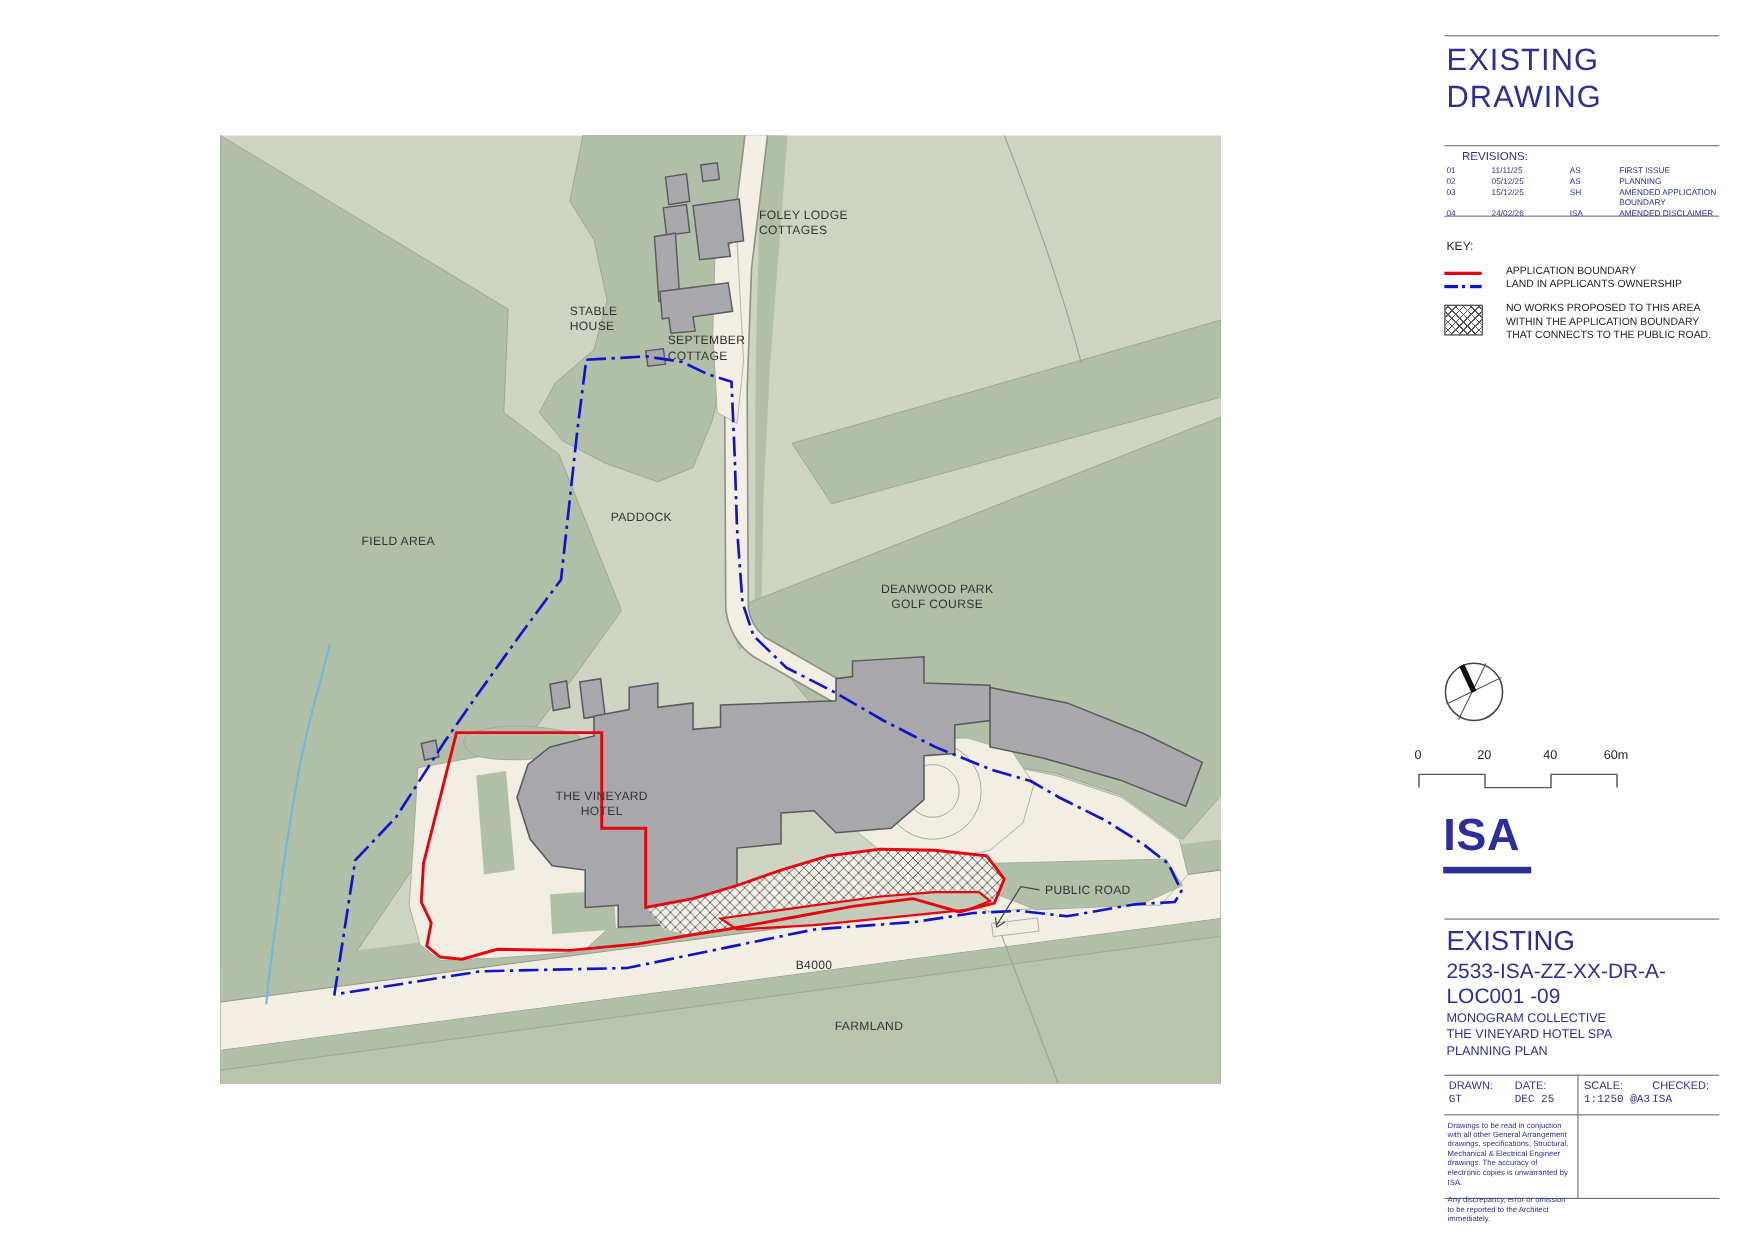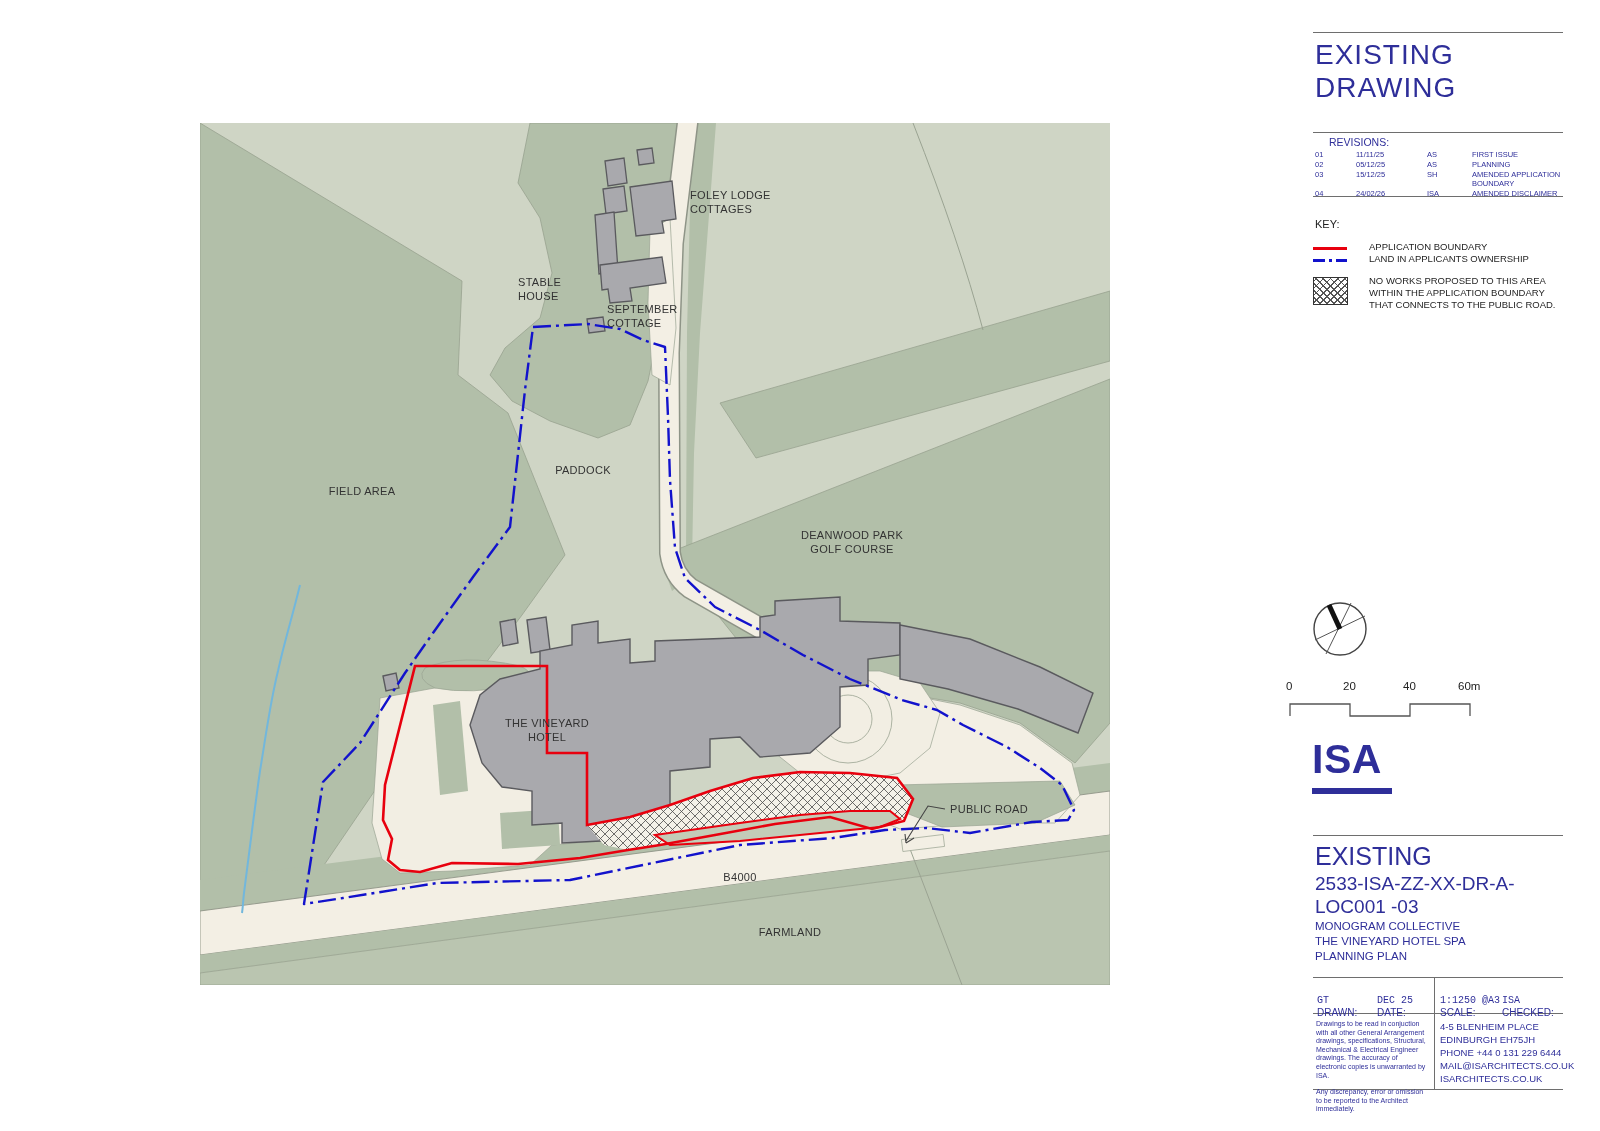--- a/index.html
+++ b/index.html
@@ -19,21 +19,21 @@
   .sw-blue{left:1313px;top:259px;width:34px;height:3px;
      background:repeating-linear-gradient(90deg,#1212cc 0 12px,transparent 12px 16px,#1212cc 16px 19px,transparent 19px 23px);}
   .sw-hatch{left:1313px;top:277px;width:33px;height:26px;border:1px solid #333;background:
      repeating-linear-gradient(45deg,transparent 0 4px,#555 4px 5px),
      repeating-linear-gradient(-45deg,transparent 0 4px,#555 4px 5px);}
   .logo{left:1312px;top:736px;font-size:41px;font-weight:800;letter-spacing:0.5px;color:#2e2e99;}
   .logo-bar{left:1312px;top:788px;width:80px;height:6px;background:#2e2e99;}
   .dw-status{left:1315px;top:842px;font-size:25px;color:#2e2e99;font-weight:500;}
   .dw-num{left:1315px;top:872px;font-size:19px;line-height:23px;color:#2e2e99;}
   .dw-info{left:1315px;top:919px;font-size:11.5px;line-height:15px;color:#2e2e99;}
-  .meta-label{position:absolute;top:982px;font-size:10px;color:#2e2e99;margin-top:25px;}
+  .meta-label{position:absolute;top:982px;font-size:10px;color:#2e2e99;}
   .meta-val{position:absolute;top:995px;font-size:10px;color:#2e2e99;font-family:Liberation Mono, monospace;}
   .disc{left:1316px;top:1020px;width:112px;font-size:7px;line-height:8.6px;color:#2e2e99;}
   .addr{left:1440px;top:1020px;font-size:9.5px;line-height:13px;color:#2e2e99;white-space:nowrap;}
   
   .caption{left:200px;top:996px;font-size:13.5px;line-height:16.5px;color:#1e1e1e;}
   
   .map{left:200px;top:123px;width:910px;height:862px;}
   .map text{font-family:"Liberation Sans",sans-serif;font-size:11px;fill:#333;letter-spacing:0.3px;}
 </style>
 </head>
@@ -206,42 +206,35 @@
     <text x="172" y="14" font-size="11.5" fill="#222" font-family="Liberation Sans, sans-serif">60m</text>
     <polyline points="4,40 4,28 64,28 64,40 124,40 124,28 184,28 184,40" fill="none" stroke="#555" stroke-width="1.3"></polyline>
   </svg>
 
   <div class="abs logo">ISA</div>
   <div class="abs logo-bar"></div>
 
   <div class="abs dw-status">EXISTING</div>
   <div class="abs dw-num">
     <div>2533-ISA-ZZ-XX-DR-A-</div>
-    <div>LOC001 -03</div>
+    <div>LOC001 -09</div>
   </div>
   <div class="abs dw-info">
     <div>MONOGRAM COLLECTIVE</div>
     <div>THE VINEYARD  HOTEL SPA</div>
     <div>PLANNING PLAN</div>
   </div>
 
   <div class="meta-label" style="left:1317px">DRAWN:</div>
   <div class="meta-val" style="left:1317px">GT</div>
   <div class="meta-label" style="left:1377px">DATE:</div>
   <div class="meta-val" style="left:1377px">DEC 25</div>
   <div class="meta-label" style="left:1440px">SCALE:</div>
   <div class="meta-val" style="left:1440px">1:1250 @A3</div>
   <div class="meta-label" style="left:1502px">CHECKED:</div>
   <div class="meta-val" style="left:1502px">ISA</div>
 
   <div class="abs disc">
     <div>Drawings to be read in conjuction with all other General Arrangement drawings, specifications, Structural, Mechanical &amp; Electrical Engineer drawings. The accuracy of electronic copies is unwarranted by ISA.</div>
     <div style="margin-top:8px">Any discrepancy, error or omission to be reported to the Architect immediately.</div>
   </div>
-  <div class="abs addr">
-    <div>4-5 BLENHEIM PLACE</div>
-    <div>EDINBURGH EH75JH</div>
-    <div>PHONE +44 0 131 229 6444</div>
-    <div>MAIL@ISARCHITECTS.CO.UK</div>
-    <div>ISARCHITECTS.CO.UK</div>
-  </div>
 
 </div>
 
 </body></html>

